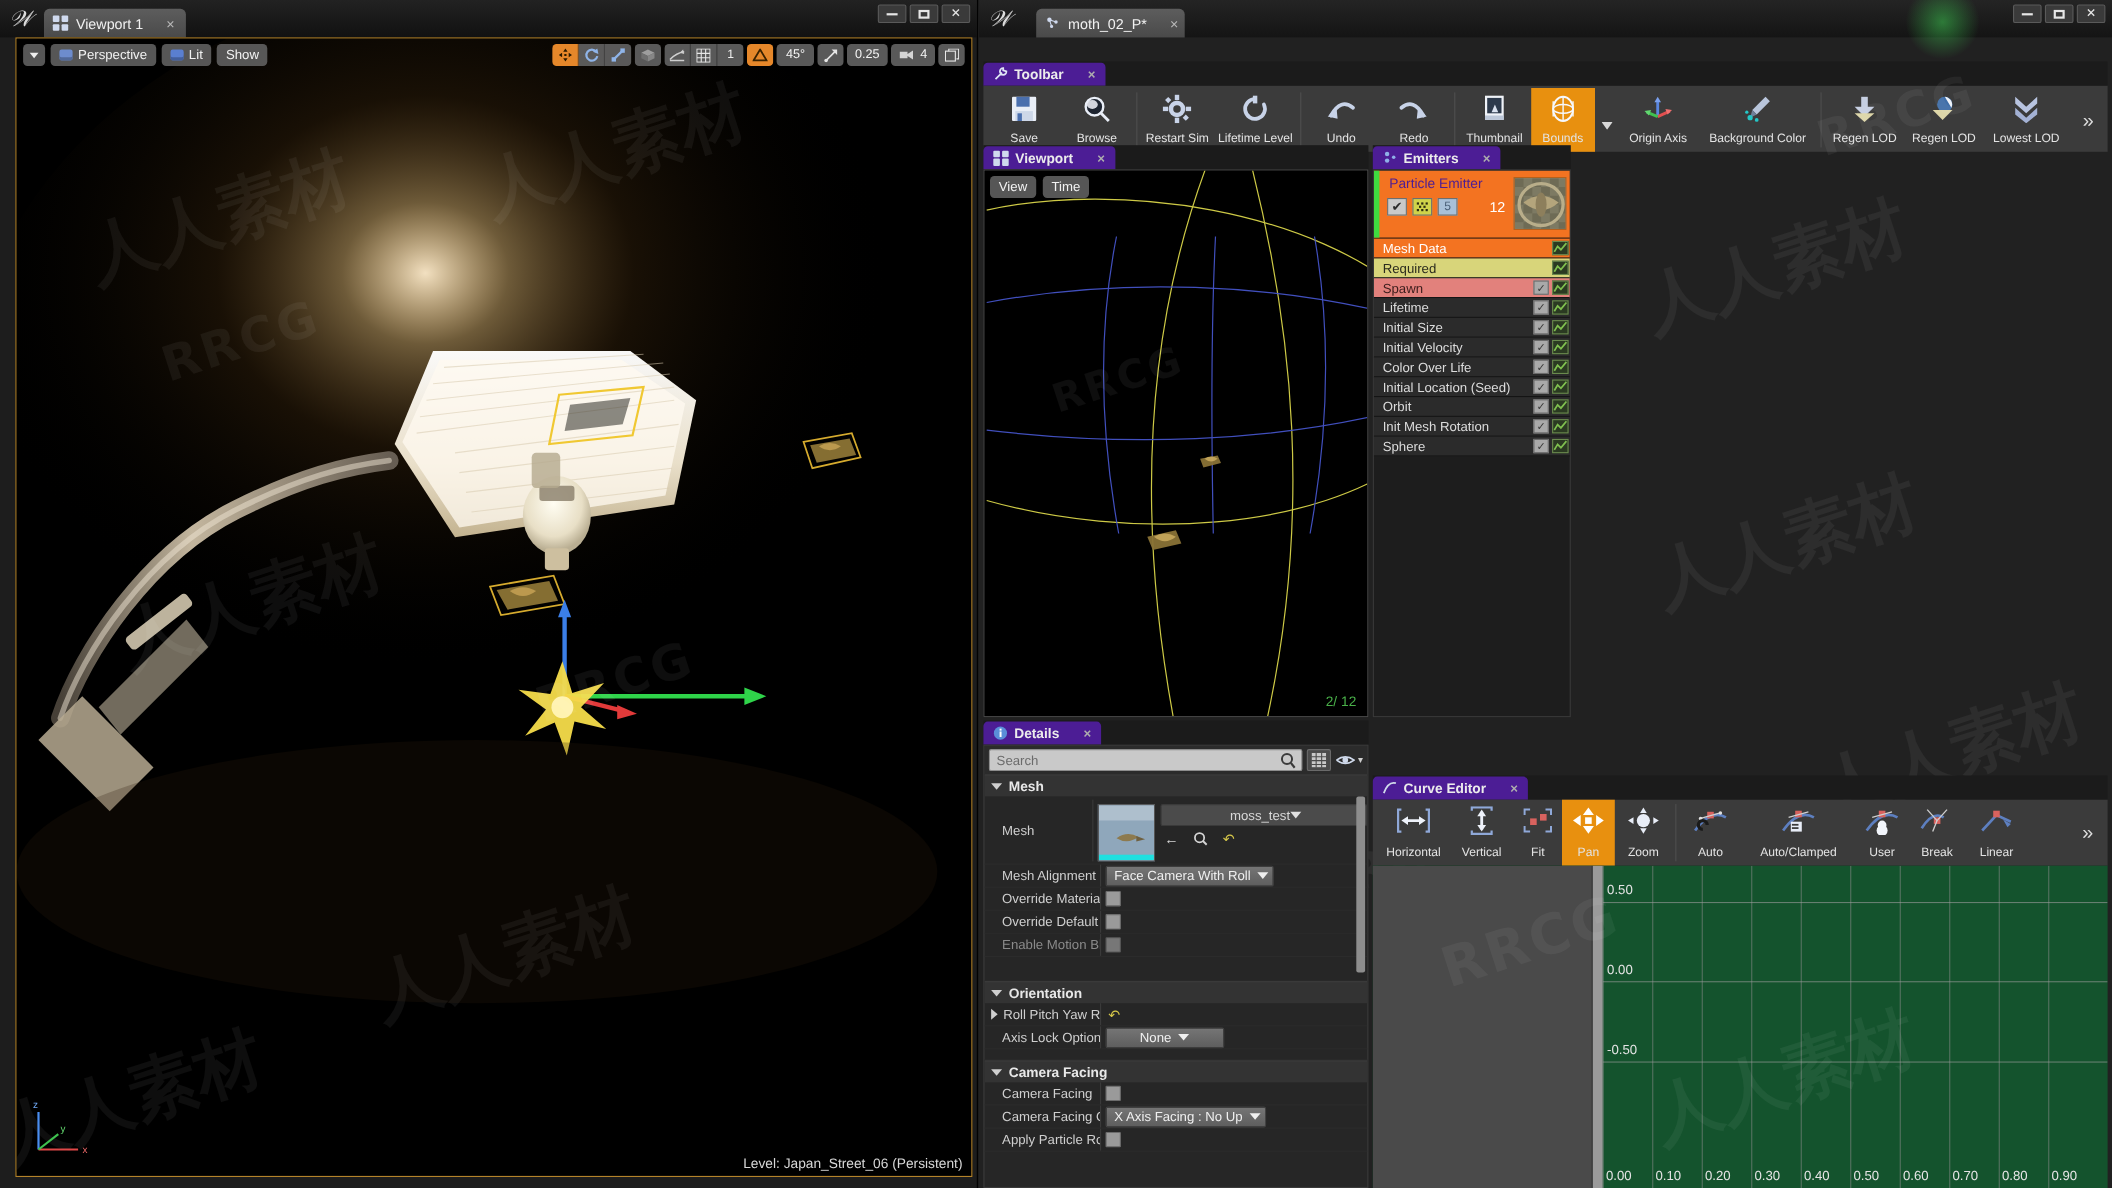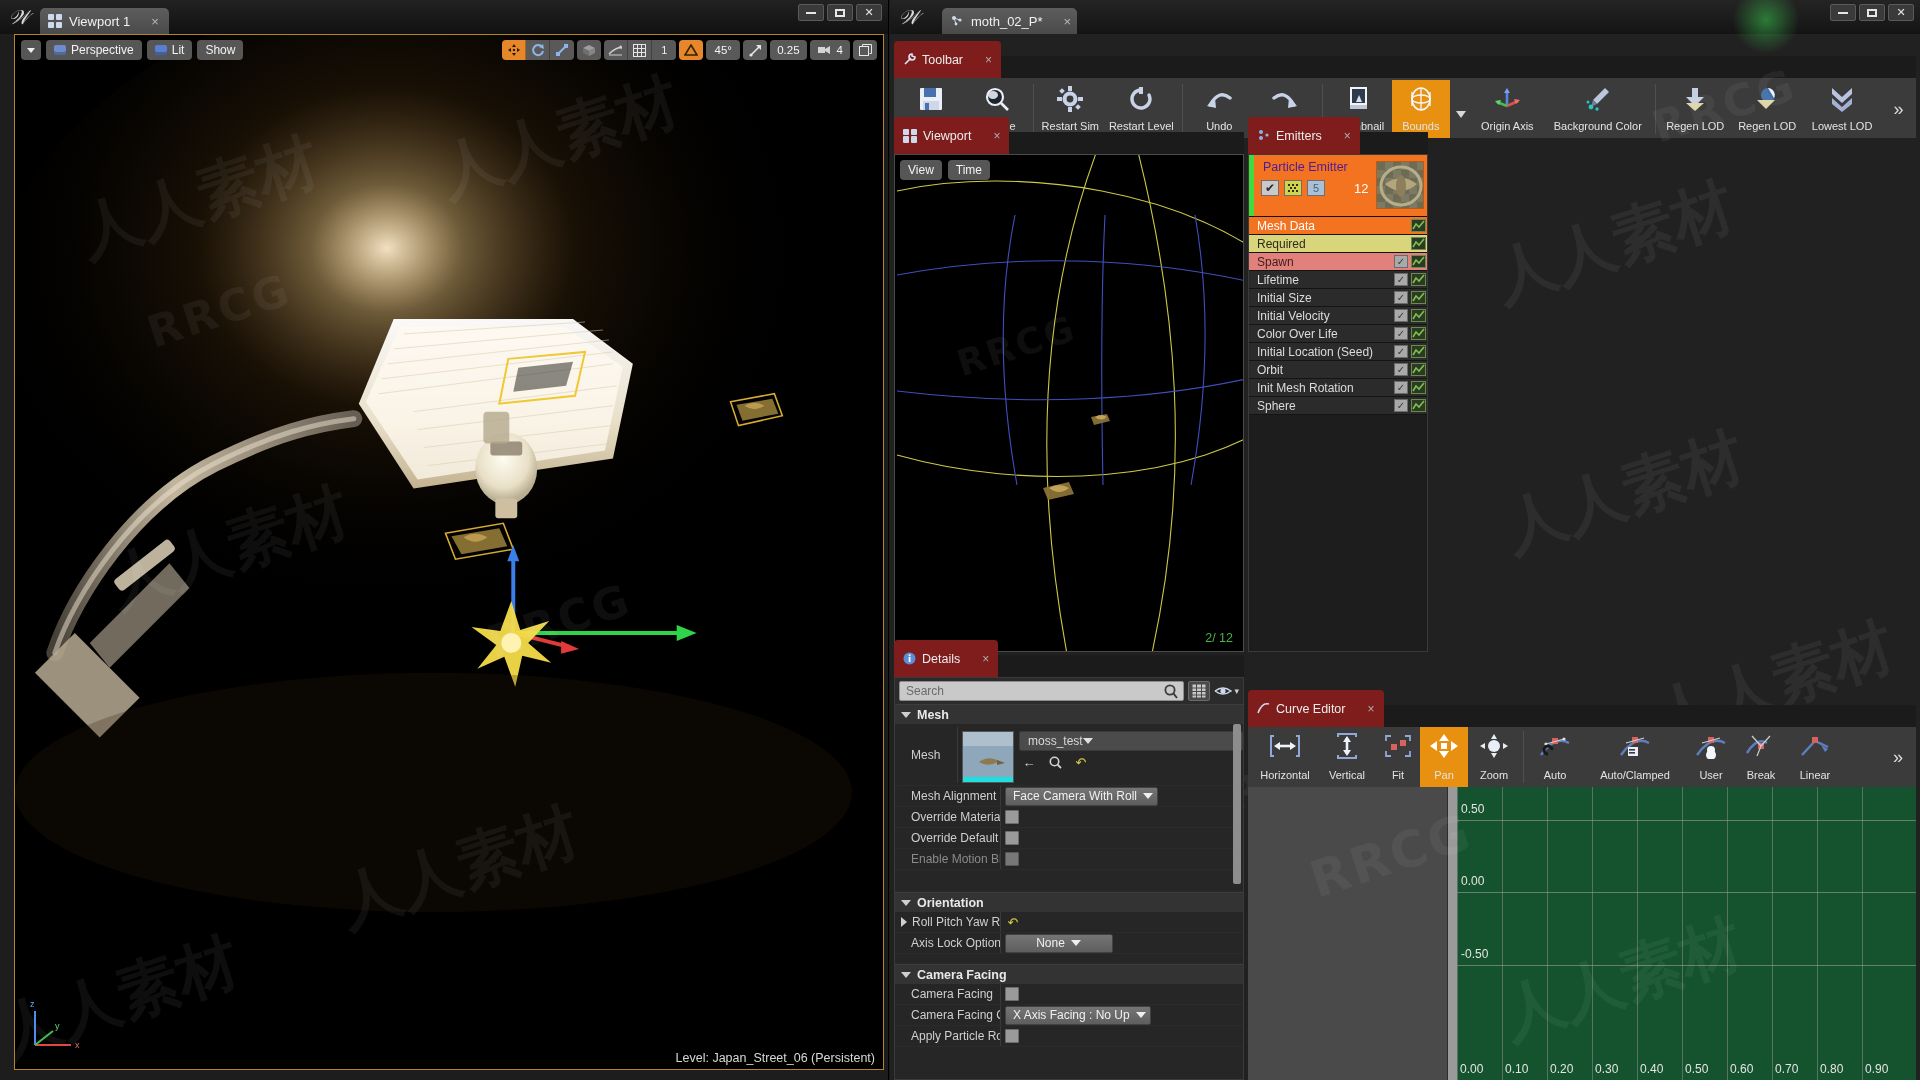--- a/index.html
+++ b/index.html
@@ -107,23 +107,24 @@
   }
   #menubar {
     position: relative; height: 22px; background: #1e1e1e; padding-left: 8px;
     display: flex; align-items: center; gap: 2px;
   }
   .menuitem { padding: 2px 9px; font-size: 12.5px; color: #d9d9d9; border-radius: 2px; }
 
   
   .panel-tabrow { height: 22px; background: #1b1b1b; display: flex; align-items: flex-end; }
   .panel-tab {
-    display: inline-flex; align-items: center; gap: 6px; height: 37px;
-    padding: 0 9px; background: #7f1d1d; color: #ececec; font-size: 12.5px;
+    display: inline-flex; align-items: center; gap: 6px; height: 21px;
+    padding: 0 9px; background: #4c1d95; color: #ececec; font-size: 12.5px;
     border-radius: 4px 4px 0 0;
+    font-weight: bold;
   }
   .panel-tab .pclose { margin-left: 16px; color: #aeaeae; font-size: 12px; }
 
   
   #toolbar-panel { position: absolute; left: 4px; top: 56px; right: 4px; height: 62px; }
   #toolbar-strip {
     position: absolute; left: 0; top: 22px; right: 0; height: 60px;
     background: #3b3b3b; display: flex; align-items: stretch; padding: 2px 0 0 4px;
   }
   .tb-item {
@@ -189,22 +190,22 @@
   .prow { display:flex; align-items:center; min-height:20px; font-size:12px; border-bottom:1px solid #2b2b2b;}
   .plabel { width:105px; padding-left:16px; color:#cfcfcf; white-space:nowrap; overflow:hidden; }
   .plabel.dim { color:#8a8a8a; }
   .pval { flex:1; padding-left:4px; border-left:1px solid #3a3a3a; min-height:20px; display:flex; align-items:center; gap:5px;}
   .cb { width:14px;height:14px;background:#9a9a9a;border:1px solid #6c6c6c;border-radius:1px;}
   .combo { height:19px; background:linear-gradient(180deg,#757575,#5e5e5e); border:1px solid #424242;
     border-radius:2px; display:inline-flex; align-items:center; gap:6px; padding:0 4px 0 7px; color:#f0f0f0; font-size:12px;}
   .combo .caret { width:0;height:0;border-left:5px solid transparent;border-right:5px solid transparent;border-top:6px solid #efefef;}
   .asset-thumb { width:52px;height:52px;border:1px solid #555; background:#7c93a8; overflow:hidden; position:relative;}
   .asset-thumb .water { position:absolute; left:0;right:0;bottom:0;height:5px;background:#1fe0e0;}
-  .assetcombo { height:20px; background:#4b4b4b; border:1px solid #3a3a3a; border-radius:2px; width:224px;
-    display:flex; align-items:center; justify-content:flex-start; padding:0 5px 0 8px; color:#d8d8d8; font-size:12px;}
+  .assetcombo { height:20px; background:#4b4b4b; border:1px solid #3a3a3a; border-radius:2px; width:188px;
+    display:flex; align-items:center; justify-content:center; padding:0 5px 0 8px; color:#d8d8d8; font-size:12px;}
   .mini-ico { width:16px;height:16px;display:flex;align-items:center;justify-content:center;color:#d6d6d6;font-size:13px;}
   #det-scrollbar { position:absolute; right:2px; top:46px; width:8px; height:160px; background:#8d8d8d; border-radius:2px;}
 
   
   #ce-panel { position:absolute; left:358px; top:705px; right:4px; bottom:0; }
   #ce-toolbar { position:absolute; left:0; top:22px; right:0; height:60px; background:#3b3b3b;
     display:flex; align-items:stretch; padding-left:4px;}
   #ce-graph { position:absolute; left:0; top:82px; right:0; bottom:0; background:#14532d; overflow:hidden;}
   #ce-left-strip { position:absolute; left:0; top:0; bottom:0; width:200px; background:#4a4a4a; border-right:1px solid #2e2e2e;}
   #ce-axisbar { position:absolute; left:200px; top:0; bottom:0; width:9px; background:#9a9a9a;}
@@ -544,21 +545,21 @@
           </span>
           <span class="tb-label">Restart Sim</span>
         </div>
         <div class="tb-item" style="width:78px;">
           <span class="tb-ico">
             <svg width="26" height="26" viewBox="0 0 26 26">
                 <path d="M13 4 a9 9 0 1 0 8 5" stroke="#c8d3e8" stroke-width="3.4" fill="none" stroke-linecap="round"></path>
                 <rect x="11" y="1" width="4" height="7" fill="#c8d3e8"></rect>
               </svg>
           </span>
-          <span class="tb-label">Restart Level</span>
+          <span class="tb-label">Lifetime Level</span>
         </div>
         <div class="tb-sep"></div>
 
         <div class="tb-item">
           <span class="tb-ico">
             <svg width="26" height="22" viewBox="0 0 26 22">
                 <path d="M4 17 q9 -16 20 -7" stroke="#c8d3e8" stroke-width="3.4" fill="none" stroke-linecap="round"></path>
                 <polygon points="1,18 9,10 10,20" fill="#c8d3e8"></polygon>
               </svg>
           </span>

